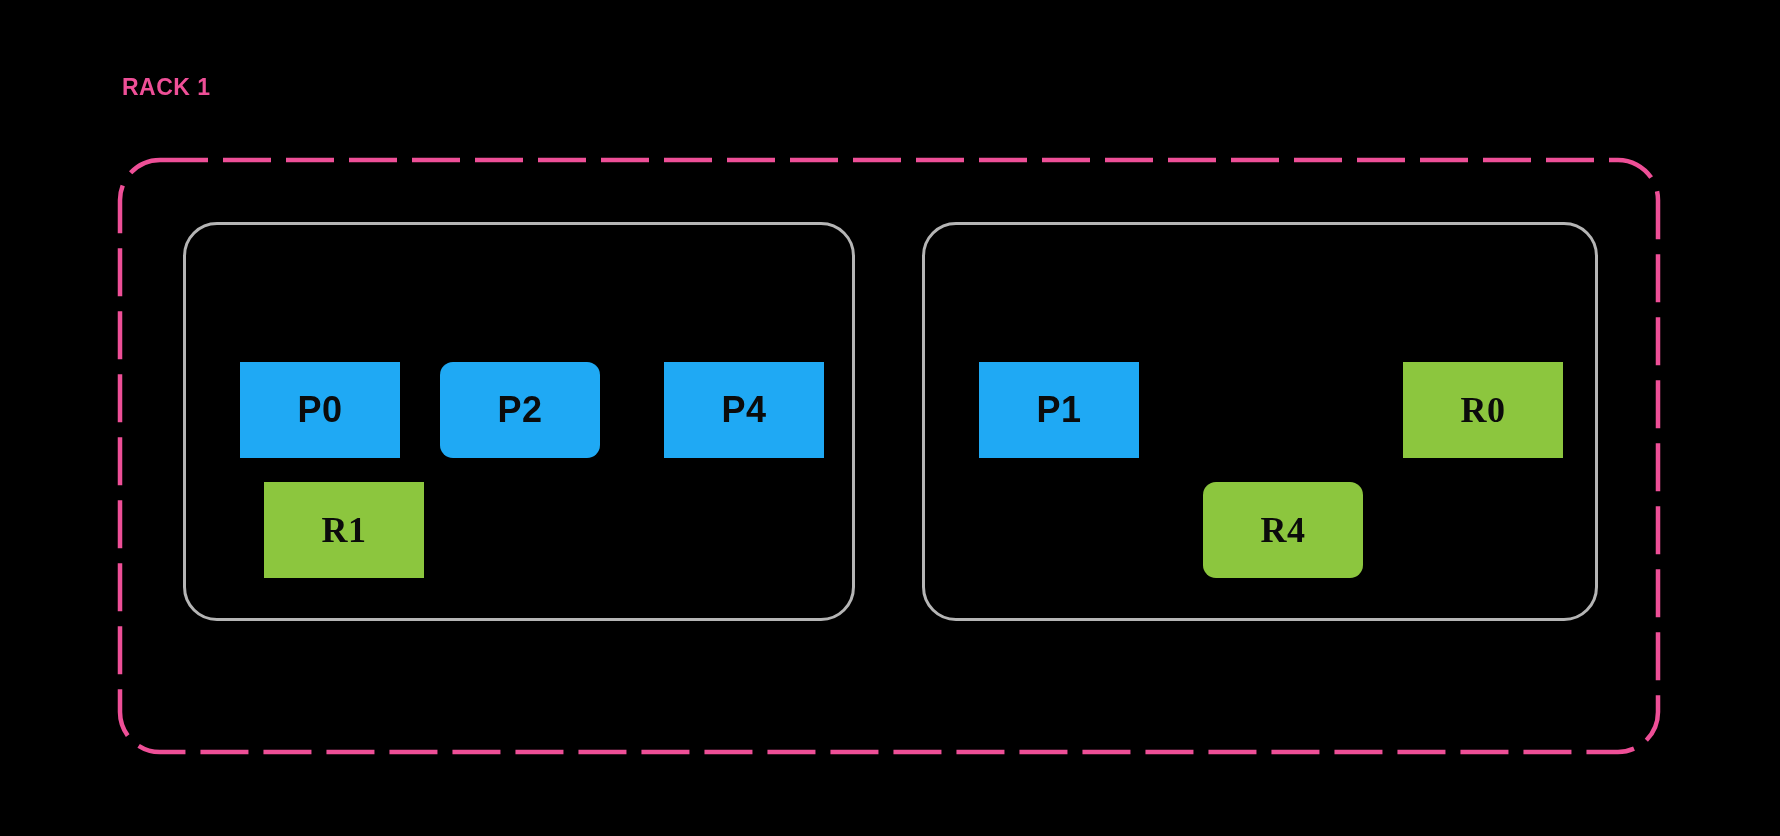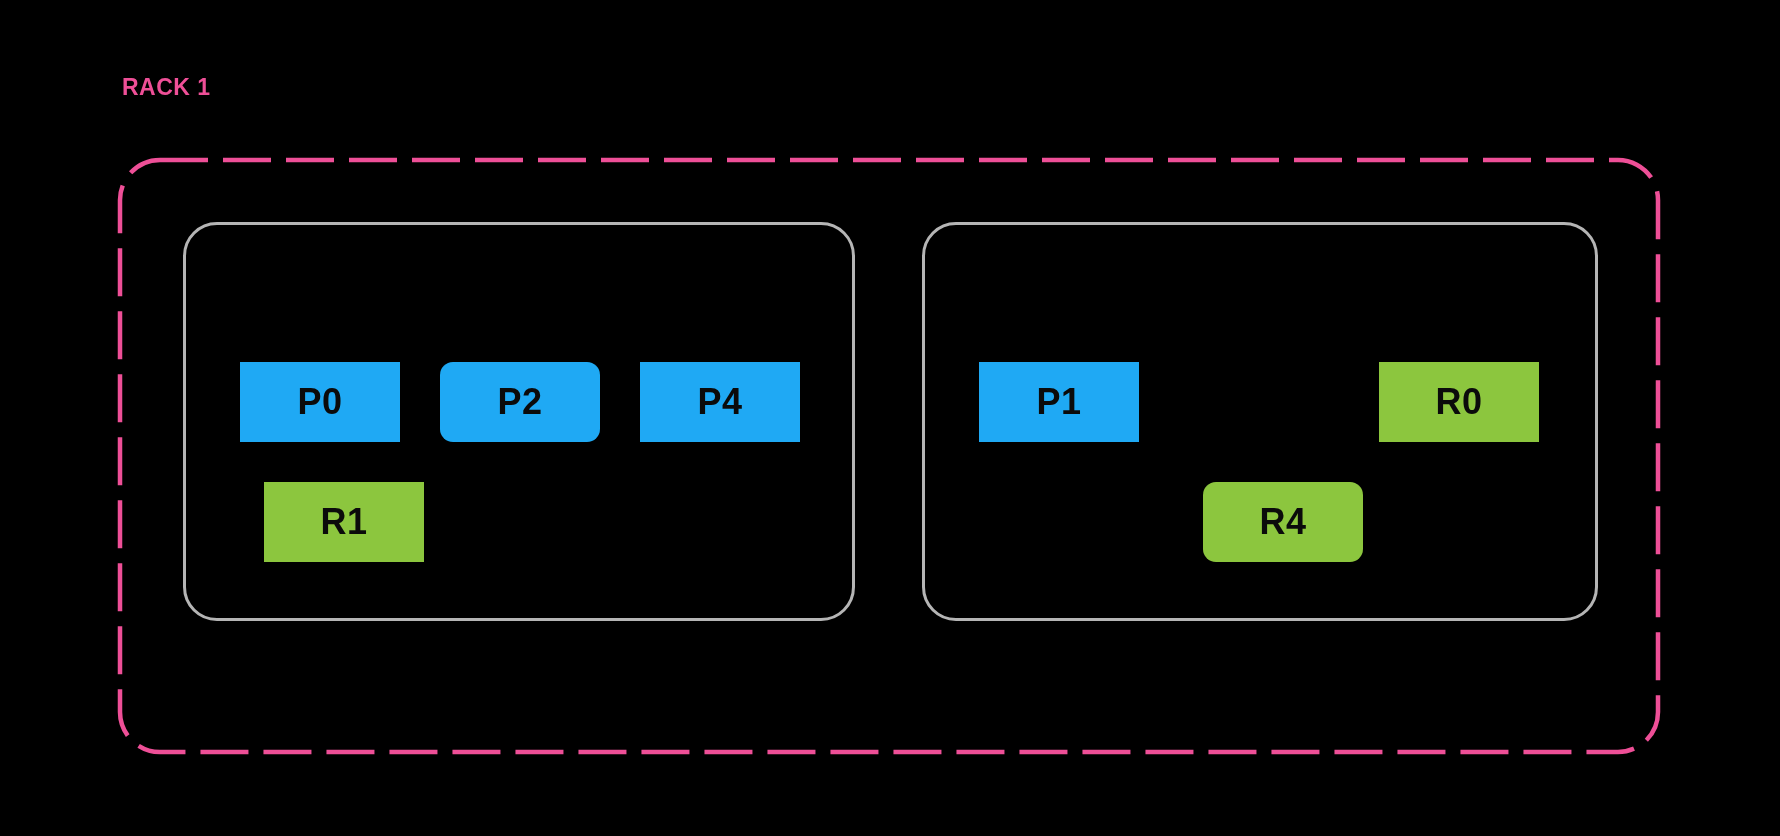--- a/index.html
+++ b/index.html
@@ -53,35 +53,35 @@
     height: 399px;
     border: 3.5px solid var(--gray_border);
     border-radius: 34px;
     background: transparent;
   }
   .host.left  { left: 183px; width: 672px; }
   .host.right { left: 922px; width: 676px; }
   .block {
     position: absolute;
     width: 160px;
-    height: 80px;
+    height: 96px;
     display: flex;
     align-items: center;
     justify-content: center;
     color: var(--block_text);
     font-size: 36px;
     font-weight: 700;
     letter-spacing: 0.5px;
   }
   .c-blue  { background: var(--blue); }
-  .c-green { background: var(--green); }
+  .c-green { background: var(--green); font-family: Liberation Serif, serif; }
   
   .col-0 { left: 54px; }
   .col-1 { left: 254px; border-radius: 13px; }
-  .col-2 { left: 454px; }
+  .col-2 { left: 478px; }
   .row-0 { top: 137px; }
   .row-1 { top: 257px; margin-left: 24px; }
 </style>
 </head>
 <body>
 
 <div class="stage">
 
   <div class="rack-label">RACK 1</div>
 

